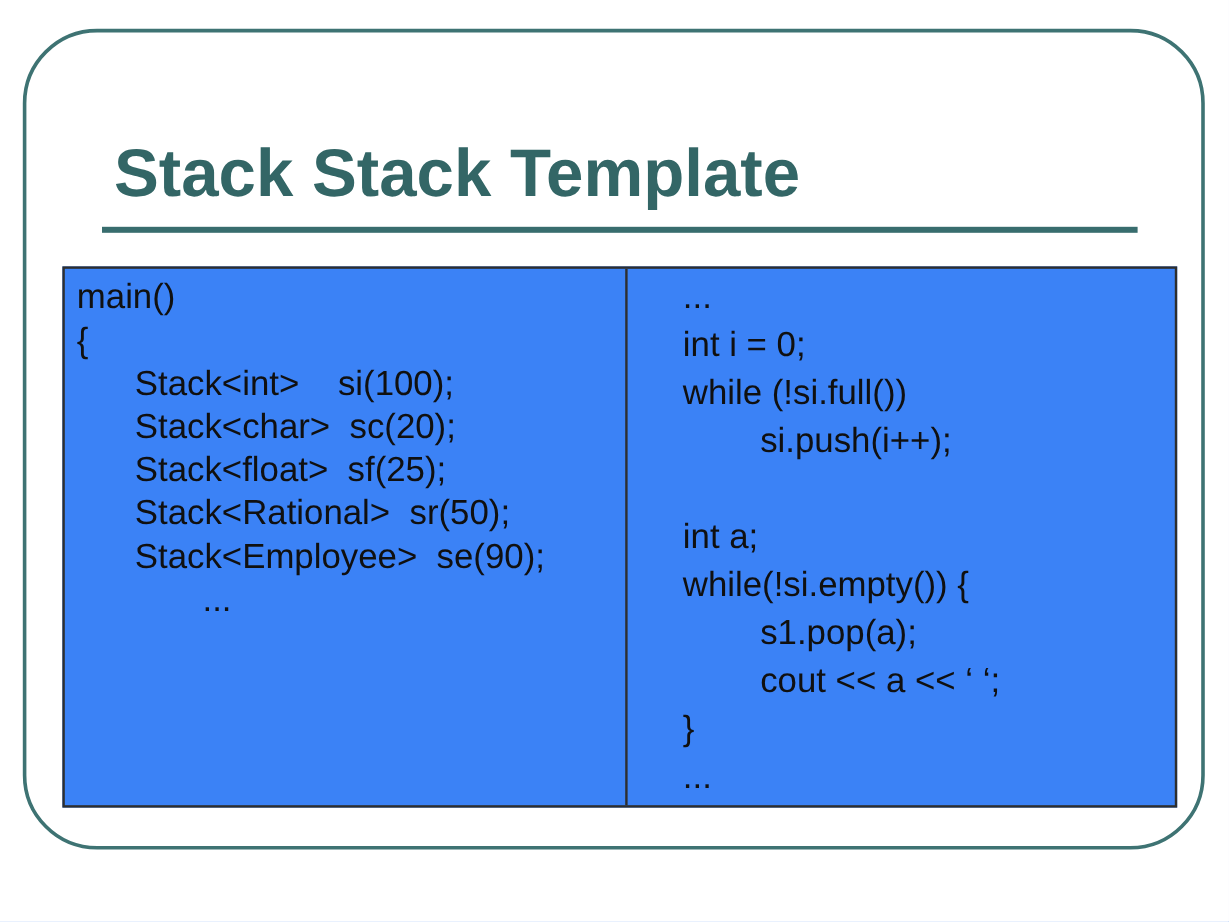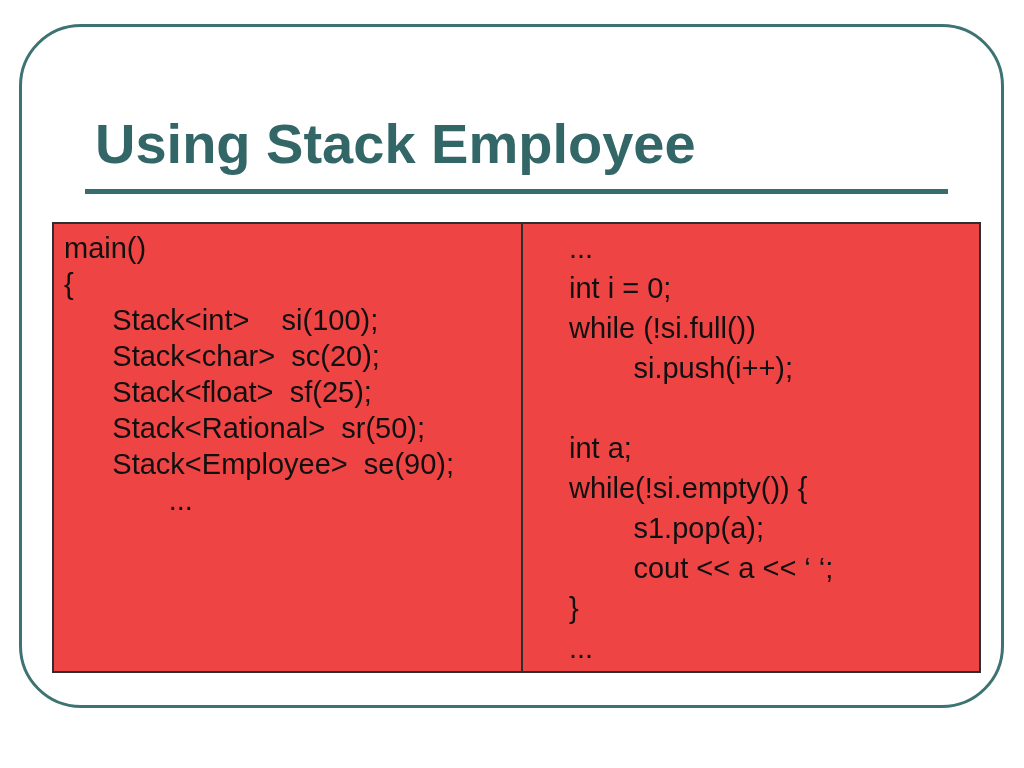--- a/index.html
+++ b/index.html
@@ -47,21 +47,21 @@
   }
   .code-table {
     position: absolute;
     left: 52px;
     top: 222px;
     width: 929px;
     height: 451px;
     border: 2px solid #2E2E2E;
     box-sizing: border-box;
     display: flex;
-    background: #ef4444;
+    background: #3b82f6;
   }
   .cell {
     box-sizing: border-box;
     overflow: hidden;
   }
   .cell.left {
     width: 469px;
     border-right: 2px solid #2E2E2E;
     padding: 6px 6px 0 10px;
   }
@@ -79,21 +79,21 @@
   .cell.left pre.code  { line-height: 36px; }
   .cell.right pre.code { line-height: 40px; }
 </style>
 </head>
 <body>
 
 <div class="slide">
 
   <div class="frame"></div>
 
-  <h1 class="title">Using Stack Employee</h1>
+  <h1 class="title">Stack Stack Template</h1>
 
   <div class="title-rule"></div>
 
   <div class="code-table">
     <div class="cell left">
       <pre class="code">main()
 {
       Stack&lt;int&gt;    si(100);
       Stack&lt;char&gt;  sc(20);
       Stack&lt;float&gt;  sf(25);

